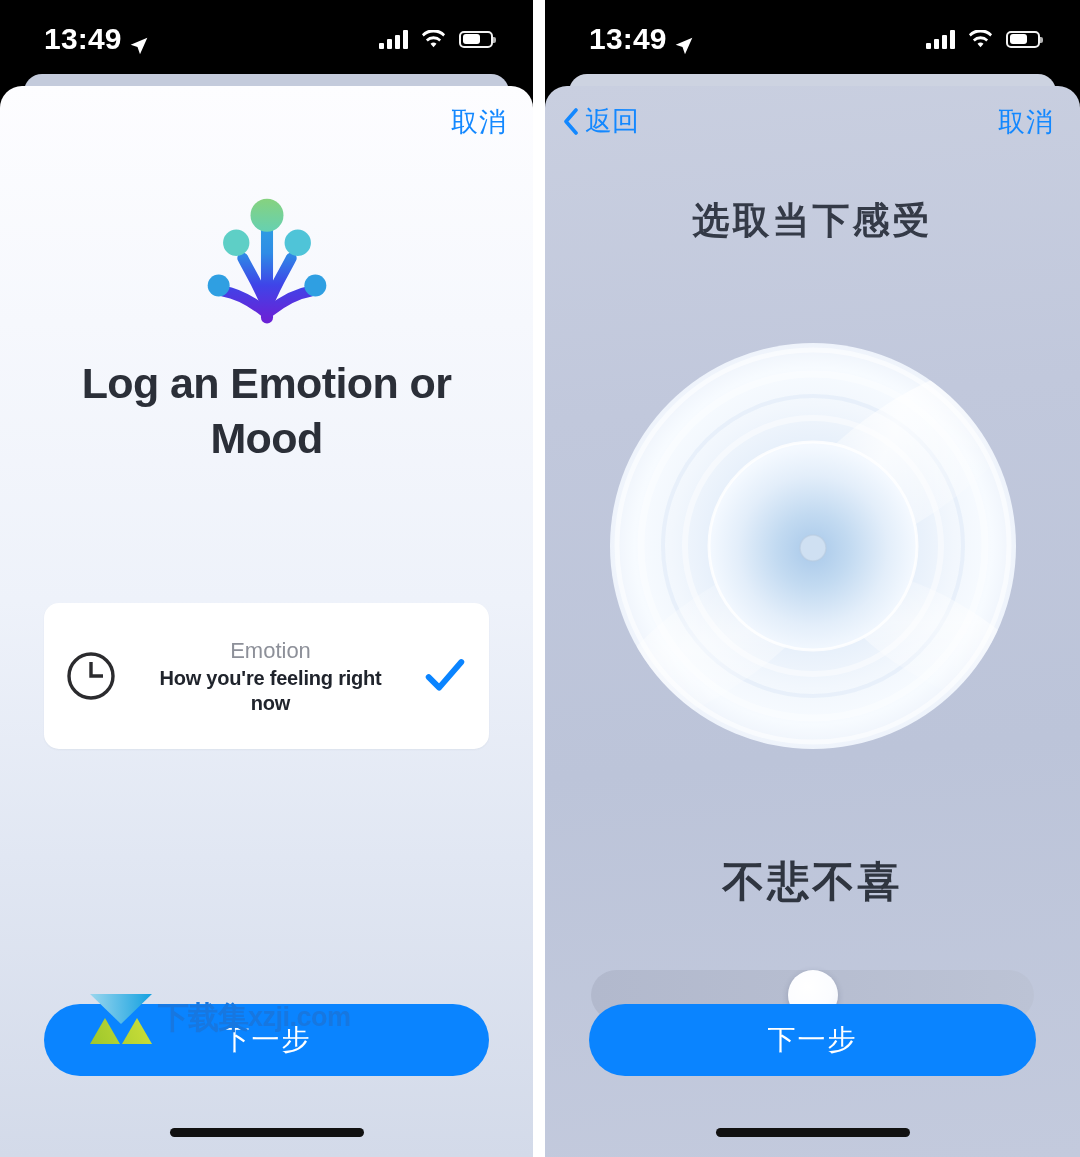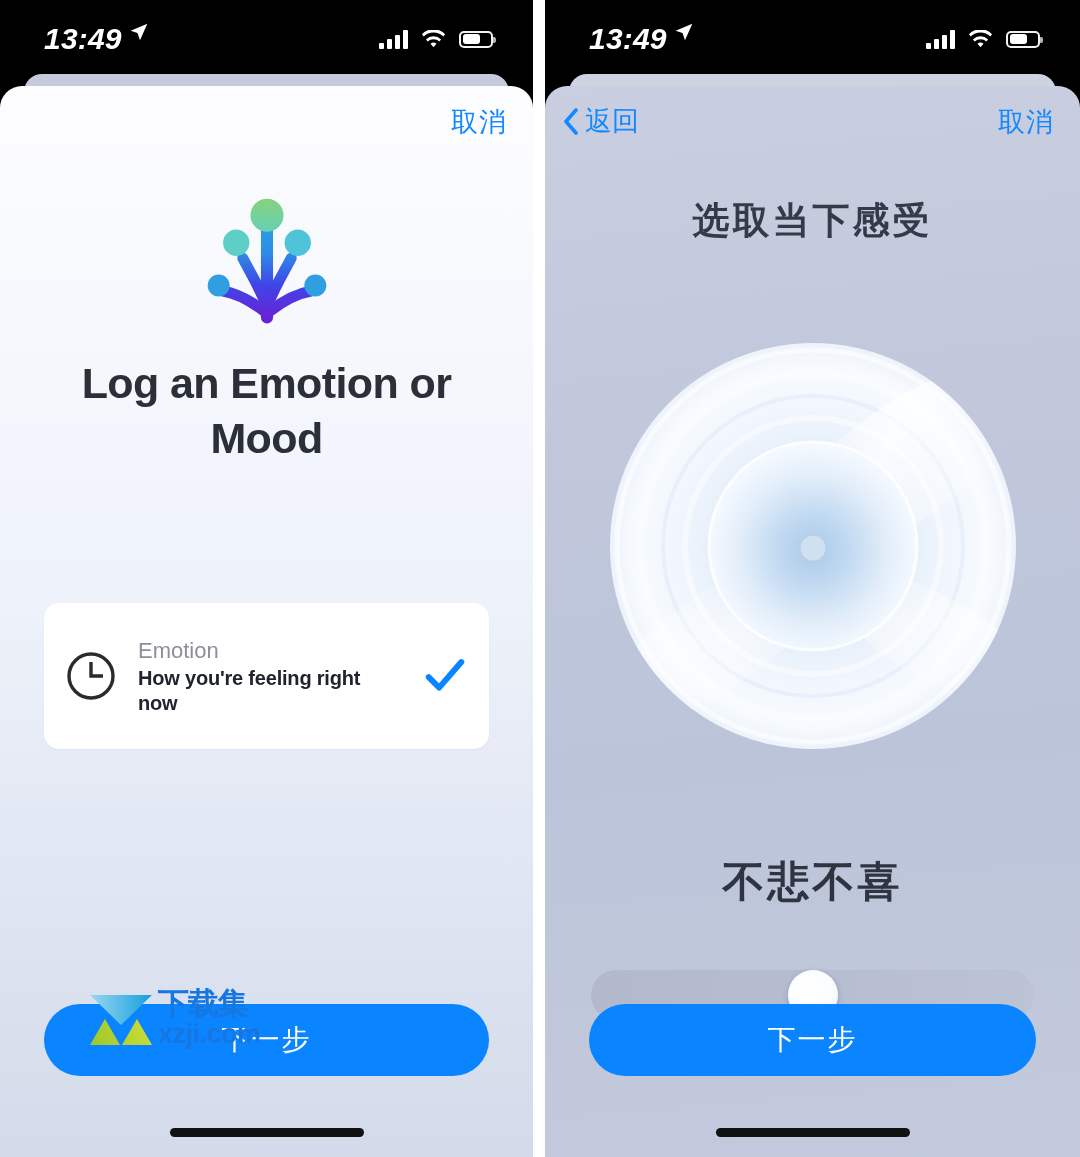--- a/index.html
+++ b/index.html
@@ -13,21 +13,21 @@
   .phone-left  { width:533px; }
   .gap { width:12px; height:1157px; background:#fff; }
   .phone-right { width:535px; }
 
   
   .statusbar {
     position:absolute; top:0; left:0; right:0; height:78px;
     display:flex; align-items:center; justify-content:space-between;
     padding:0 40px 0 44px; z-index:40; color:#fff;
   }
-  .sb-left { display:flex; align-items:flex-start; gap:7px;font-style:italic; }
+  .sb-left { display:flex; align-items:flex-end; gap:7px; }
   .sb-time { font-size:30px; font-weight:600; letter-spacing:.2px; color:#fff; }
   .loc-arrow { width:20px; height:20px; display:block; }
   .sb-right { display:flex; align-items:center; gap:13px; }
   .sig { display:flex; align-items:flex-end; gap:3px; height:20px; }
   .sig i { display:block; width:5px; background:#fff; border-radius:1px; }
   .sig i:nth-child(1){ height:6px; }
   .sig i:nth-child(2){ height:10px; }
   .sig i:nth-child(3){ height:14px; }
   .sig i:nth-child(4){ height:19px; }
   .wifi { width:25px; height:19px; }
@@ -64,21 +64,21 @@
   .chev { width:16px; height:27px; display:block; }
 
   .hero { position:absolute; top:104px; left:0; right:0; display:flex; flex-direction:column; align-items:center; }
   .brand-icon { width:132px; height:134px; }
   .hero-title {
     margin-top:32px; width:380px; text-align:center;
     font-size:43px; line-height:1.27; font-weight:700; color:#2b2f38;
     letter-spacing:-.6px;
   }
 
-  .cards { position:absolute; top:517px; left:44px; right:44px; display:flex; flex-direction:column; gap:8px; }
+  .cards { position:absolute; top:517px; left:44px; right:44px; display:flex; flex-direction:column; gap:8px;text-align:center; }
   .card {
     background:#fff; border-radius:15px; padding:19px 20px 19px 18px;
     display:flex; align-items:center; gap:18px; min-height:146px;
     box-shadow:0 1px 2px rgba(40,50,80,.05);
     cursor:pointer;
   }
   .card-icon { width:58px; min-width:58px; height:58px; display:flex; align-items:center; justify-content:center; }
   .card-text { flex:1; }
   .card-kicker { font-size:22px; color:#8d9099; line-height:1.35; margin-bottom:1px; }
   .card-title { font-size:20px; font-weight:700; color:#20242c; line-height:1.25; letter-spacing:-.2px; }
@@ -135,21 +135,21 @@
     position:absolute; bottom:20px; left:50%; transform:translateX(-50%);
     width:194px; height:9px; background:#111; border-radius:5px; z-index:30;
   }
 
   
   .watermark {
     position:absolute; left:88px; top:988px; z-index:60;
     display:flex; align-items:center; gap:4px; pointer-events:none;
   }
   .wm-logo { width:66px; height:58px; display:block; }
-  .wm-text { display:flex; flex-direction:column; line-height:1; }
+  .wm-text { display:flex; flex-direction:row; line-height:1; }
   .wm-cn { font-size:31px; font-weight:700; color:#1777e0; letter-spacing:-1px; }
   .wm-url { font-size:27px; font-weight:700; color:#1777e0; letter-spacing:-.5px; margin-top:2px; }
 </style>
 </head>
 <body>
 
 <div class="screens">
 
   <div class="phone phone-left sheet-a">
 

